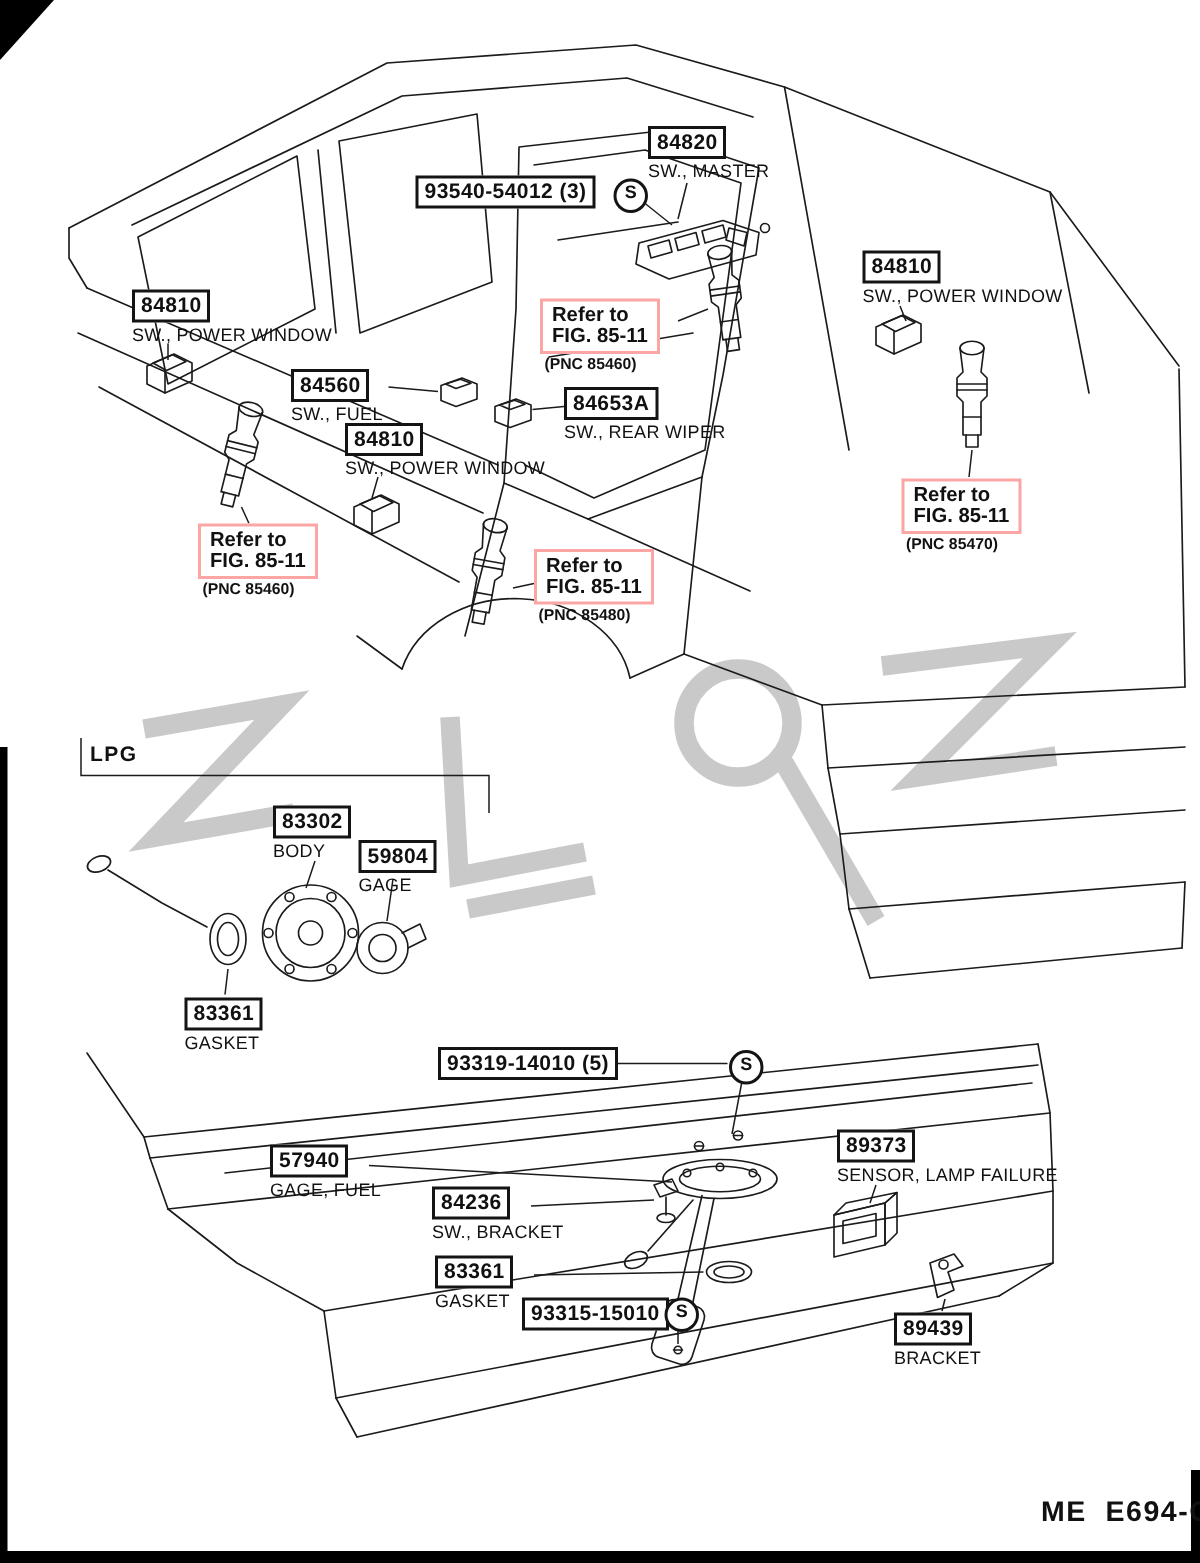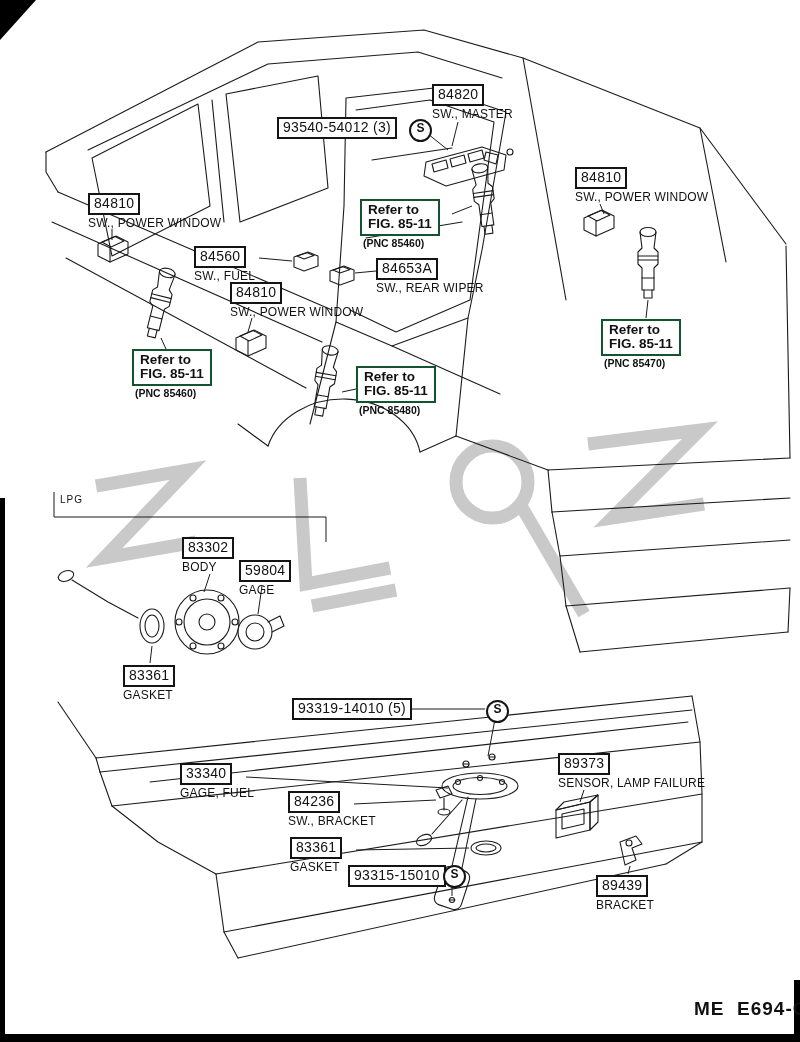--- a/index.html
+++ b/index.html
@@ -6,28 +6,28 @@
   body{width:800px;height:1042px;background:#fff}
   .page{position:relative;width:800px;height:1042px;background:#ffffff;overflow:hidden;
         font-family:"Liberation Sans",sans-serif;color:#111}
   .artboard{position:absolute;left:0;top:0;z-index:1}
   .art{stroke:#1b1b1b;stroke-width:1.1;fill:none;stroke-linejoin:round;stroke-linecap:round}
   .leader{stroke:#1b1b1b;stroke-width:1;fill:none}
   .wm{stroke:#8f8f8f;fill:none;opacity:.48}
   .scan{fill:#000;stroke:none}
   .label{position:absolute;z-index:2;white-space:nowrap;line-height:1.05}
   .pbox{display:inline-block;border:2px solid #141414;background:#fff;padding:1px 4px 2px;
-        font-size:14px;font-weight:normal;letter-spacing:.3px}
+        font-size:14px;font-weight:bold;letter-spacing:.3px}
   .desc{font-size:12px;font-weight:normal;letter-spacing:.2px;margin-top:2px}
-  .refer-box{display:inline-block;border:2px solid #14532d;background:#fff;padding:2px 6px 3px;
+  .refer-box{display:inline-block;border:2px solid #fca5a5;background:#fff;padding:2px 6px 3px;
         font-size:13.5px;font-weight:bold}
   .pnc{font-size:10.5px;font-weight:bold;margin-top:2px;margin-left:3px}
   .sym{position:absolute;z-index:2;width:19px;height:19px;border:2px solid #141414;border-radius:50%;
         background:#fff;font-size:12px;font-weight:bold;text-align:center;line-height:15px}
-  .lpg{position:absolute;z-index:2;font-size:10px;font-weight:normal;letter-spacing:1px}
+  .lpg{position:absolute;z-index:2;font-size:14px;font-weight:bold;letter-spacing:1px}
   .footer{position:absolute;z-index:2;font-size:19px;font-weight:bold;letter-spacing:1px;white-space:pre}
 </style>
 </head>
 <body>
 
 <div class="page">
 
   <svg class="artboard" width="800" height="1042" viewBox="0 0 800 1042">
     <defs>
       <g id="plug">
@@ -307,21 +307,21 @@
     <span class="pbox">83361</span>
     <div class="desc">GASKET</div>
   </div>
 
   <div class="label" style="left:292px;top:698px">
     <span class="pbox">93319-14010 (5)</span>
   </div>
   <div class="sym" style="left:486px;top:700px">S</div>
 
   <div class="label" style="left:180px;top:763px">
-    <span class="pbox">33340</span>
+    <span class="pbox">57940</span>
     <div class="desc">GAGE, FUEL</div>
   </div>
 
   <div class="label" style="left:558px;top:753px">
     <span class="pbox">89373</span>
     <div class="desc">SENSOR, LAMP FAILURE</div>
   </div>
 
   <div class="label" style="left:288px;top:791px">
     <span class="pbox">84236</span>

